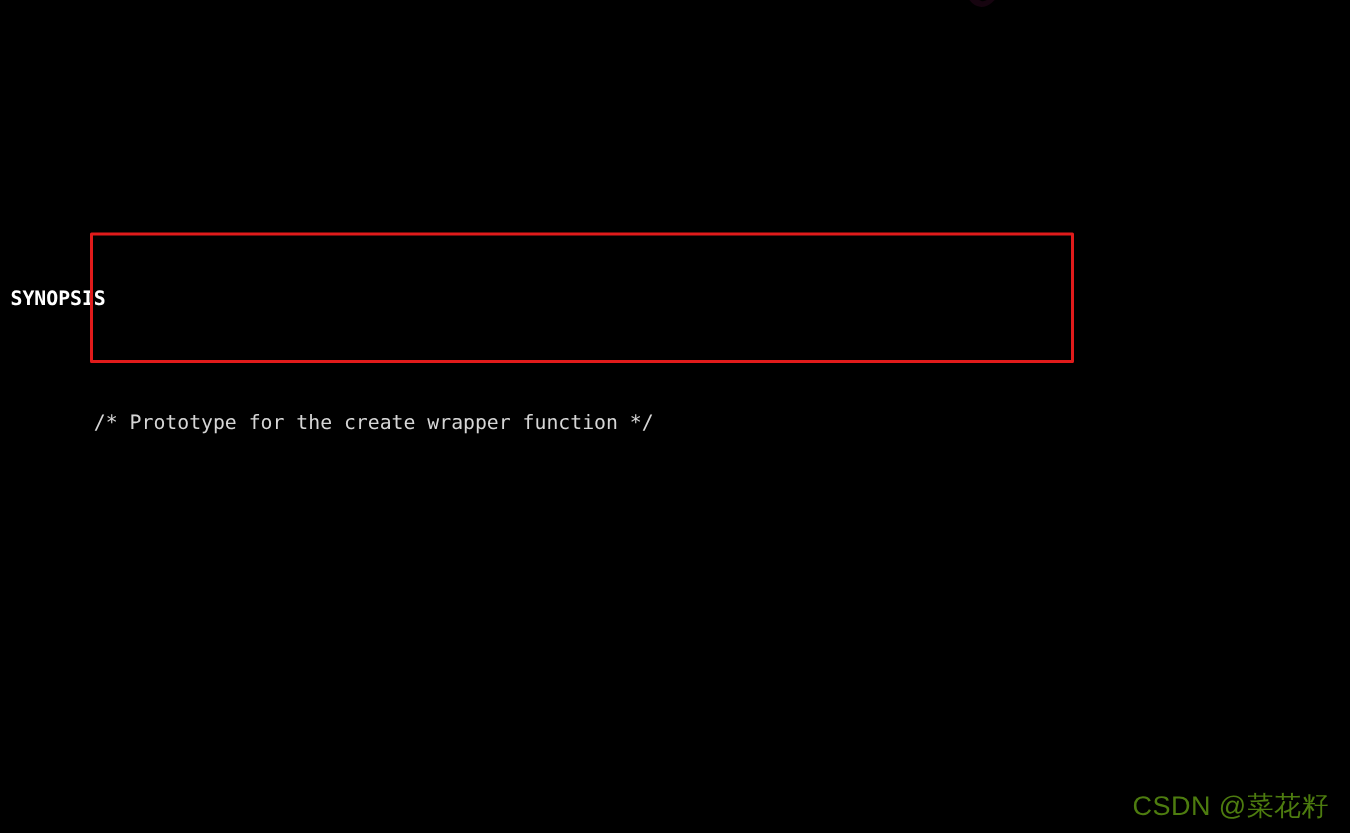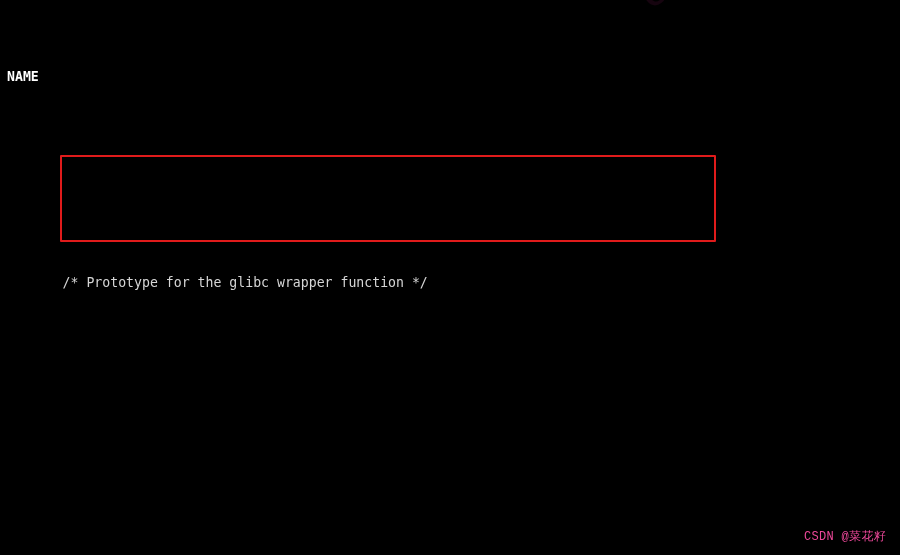--- a/index.html
+++ b/index.html
@@ -61,43 +61,43 @@
     transform: rotate(-38deg);
     transform-origin: left top;
     letter-spacing: 1px;
     user-select: none;
     pointer-events: none;
   }
   #corner-watermark {
     position: absolute;
     right: 14px;
     bottom: 7px;
-    font-family: Liberation Mono, monospace;
-    font-size: 12px;
-    color: #ec4899;
+    font-family: Liberation Sans, sans-serif;
+    font-size: 18px;
+    color: #4d7c0f;
     letter-spacing: 0.3px;
     user-select: none;
   }
 </style>
 </head>
 <body>
 
 <div id="screen">
 
   <div id="ghost-watermark">CSDN</div>
 
   <div class="term">
 
-    <div class="line"><span class="b">NAME</span></div>
 
 
     <div class="line"></div>
 
+    <div class="line"><span class="b">SYNOPSIS</span></div>
 
-    <div class="line">       /* Prototype for the glibc wrapper function */</div>
+    <div class="line">       /* Prototype for the create wrapper function */</div>
 
     <div class="line"></div>
 
     
 
     
 
     
 
     

